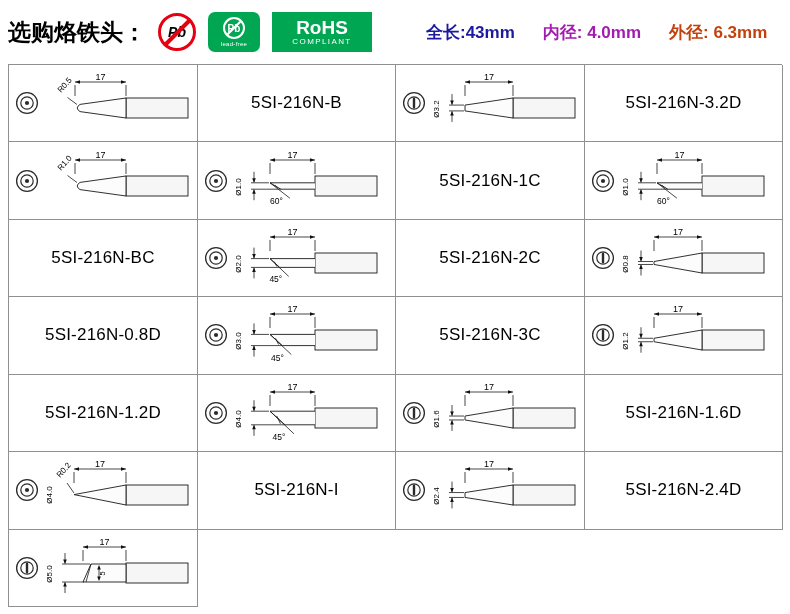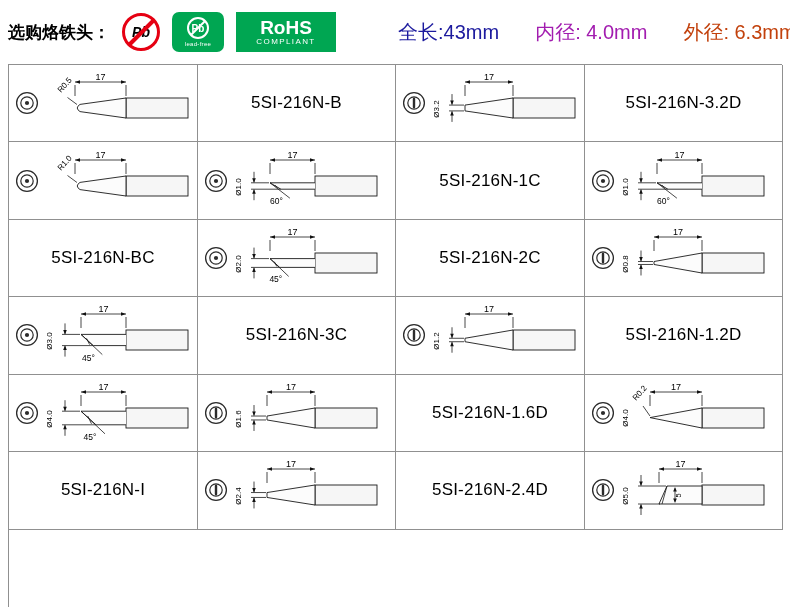--- a/index.html
+++ b/index.html
@@ -1,37 +1,37 @@
 <!DOCTYPE html>
 <html><head>
 <meta charset="utf-8">
 <style>
   html,body{margin:0;padding:0;background:#fff;}
   body{width:790px;height:614px;font-family:"Liberation Sans",sans-serif;overflow:hidden;}
   .header{height:64px;box-sizing:border-box;display:flex;align-items:center;padding:10px 8px;gap:12px;}
-  .title{font-size:17px;font-weight:bold;color:#000;white-space:nowrap;}
+  .title{font-size:23px;font-weight:bold;color:#000;white-space:nowrap;}
   
   .ban-icon{position:relative;width:38px;height:38px;border:3px solid #e60012;border-radius:50%;
     display:flex;align-items:center;justify-content:center;box-sizing:border-box;flex:0 0 auto;}
   .ban-pb{font-weight:bold;font-style:italic;font-size:14px;color:#000;}
   .ban-line{position:absolute;left:-2px;top:15px;width:36px;height:4px;background:#e60012;transform:rotate(-45deg);}
   
   .lf-icon{width:52px;height:40px;border-radius:7px;display:flex;flex-direction:column;align-items:center;
     justify-content:center;color:#fff;flex:0 0 auto;}
   .lf-circle{position:relative;width:22px;height:22px;border:2px solid #fff;border-radius:50%;display:flex;
     align-items:center;justify-content:center;font-size:10px;font-weight:bold;box-sizing:border-box;}
   .lf-slash{position:absolute;left:-1px;top:8px;width:20px;height:2px;background:#fff;transform:rotate(-45deg);}
   .lf-text{font-size:6px;margin-top:2px;letter-spacing:.3px;}
   
   .rohs{width:100px;height:40px;display:flex;flex-direction:column;align-items:center;justify-content:center;
     color:#fff;flex:0 0 auto;}
   .rohs-title{font-size:19px;font-weight:bold;line-height:19px;}
   .rohs-sub{font-size:8px;letter-spacing:1.4px;line-height:10px;}
   .specs{display:flex;align-items:center;margin-left:14px;}
-  .spec{font-size:20px;font-weight:normal;margin-left:36px;white-space:nowrap;}
+  .spec{font-size:17px;font-weight:bold;margin-left:28px;white-space:nowrap;}
   
   .tips-table{margin:0 8px;width:774px;height:543px;display:grid;
     grid-template-columns:189px 198px 189px 198px;grid-template-rows:repeat(7,1fr);
     border-top:1px solid #909090;border-left:1px solid #909090;box-sizing:border-box;}
   .cell{border-right:1px solid #909090;border-bottom:1px solid #909090;box-sizing:border-box;
     display:flex;align-items:center;background:#fff;overflow:hidden;}
   .cell.diagram{padding-left:5px;gap:1px;}
   .cell.model{justify-content:center;font-size:17px;font-weight:normal;color:#000;letter-spacing:.2px;}
 </style>
 </head>
@@ -232,20 +232,21 @@
           <polygon points="24,37.48 22.2,41.98 25.8,41.98" style="fill:#111"></polygon>
           <text x="11" y="37" font-size="8" text-anchor="middle" transform="rotate(-90 11 37)" style="fill:#000;font-family:'Liberation Sans',sans-serif">Ø0.8</text>
           <line x1="37" y1="13" x2="37" y2="24" style="stroke:#1a1a1a;stroke-width:.8;fill:none"></line>
           <line x1="85" y1="13" x2="85" y2="24" style="stroke:#1a1a1a;stroke-width:.8;fill:none"></line>
           <line x1="37" y1="10" x2="85" y2="10" style="stroke:#1a1a1a;stroke-width:.8;fill:none"></line>
           <polygon points="37,10 42,8.2 42,11.8" style="fill:#111"></polygon>
           <polygon points="85,10 80,8.2 80,11.8" style="fill:#111"></polygon>
           <text x="61" y="7.5" font-size="9" text-anchor="middle" style="fill:#000;font-family:'Liberation Sans',sans-serif">17</text>
         </svg>
       </div>
+      <div class="cell model">5SI-216N-0.8D</div>
       <div class="cell diagram">
         <svg width="26" height="26" viewBox="0 0 26 26">
           <circle cx="13" cy="13" r="10.4" style="fill:none;stroke:#2b2b2b;stroke-width:1.3"></circle>
           <circle cx="13" cy="13" r="6.2" style="fill:none;stroke:#2b2b2b;stroke-width:1.2"></circle>
           <circle cx="13" cy="13" r="2.1" style="fill:#2b2b2b"></circle>
         </svg>
         <svg width="156" height="62" viewBox="0 0 156 62">
           <rect x="85" y="26" width="62" height="20" style="fill:#f6f6f6;stroke:#1a1a1a;stroke-width:.9"></rect>
           <path d="M85,30.4 L40,30.4 L52.32,41.6 L85,41.6" style="fill:#fcfcfc;stroke:#1a1a1a;stroke-width:.9"></path>
           <line x1="45.544" y1="34.32" x2="48.623999999999995" y2="40.6" style="stroke:#1a1a1a;stroke-width:.8;fill:none"></line>

